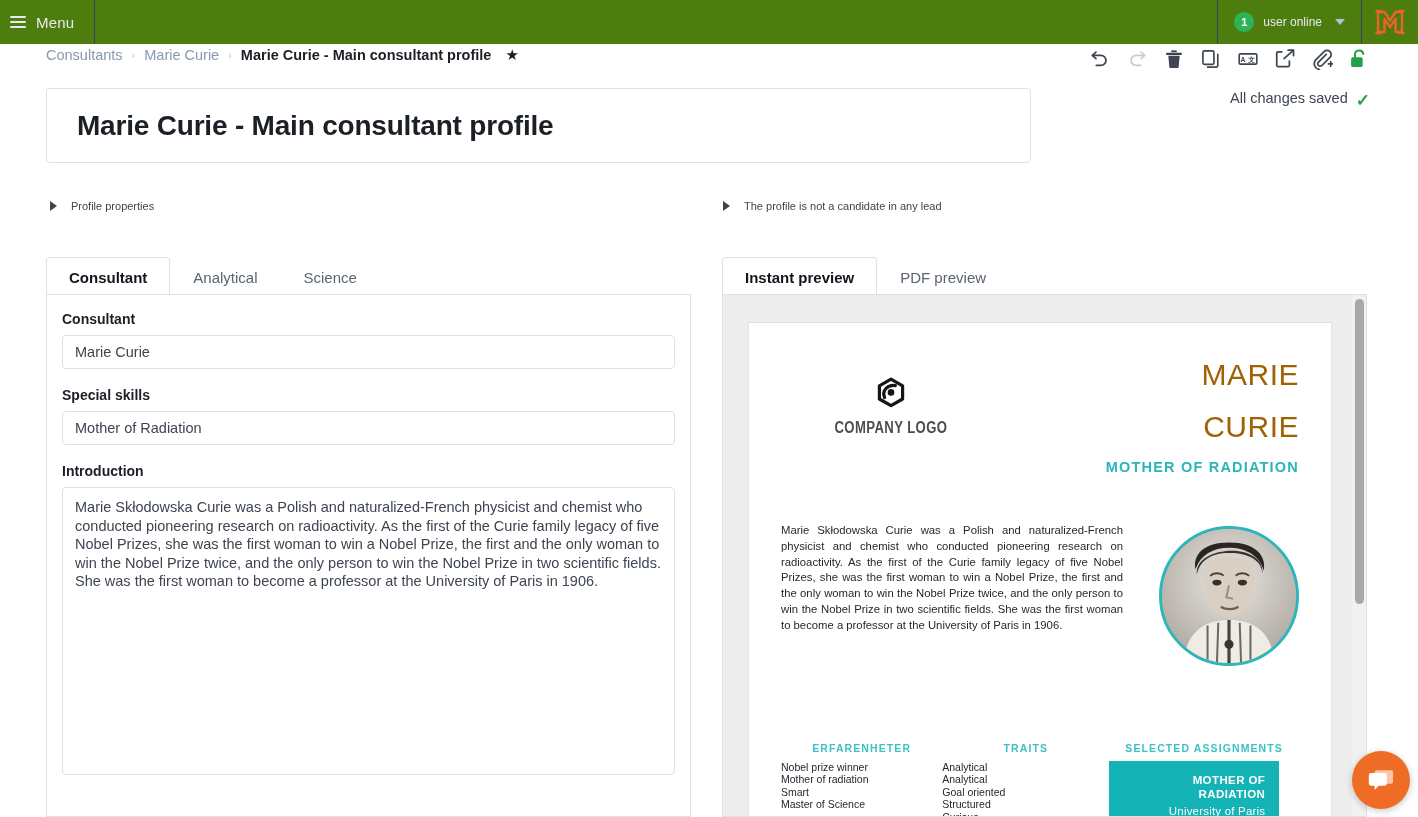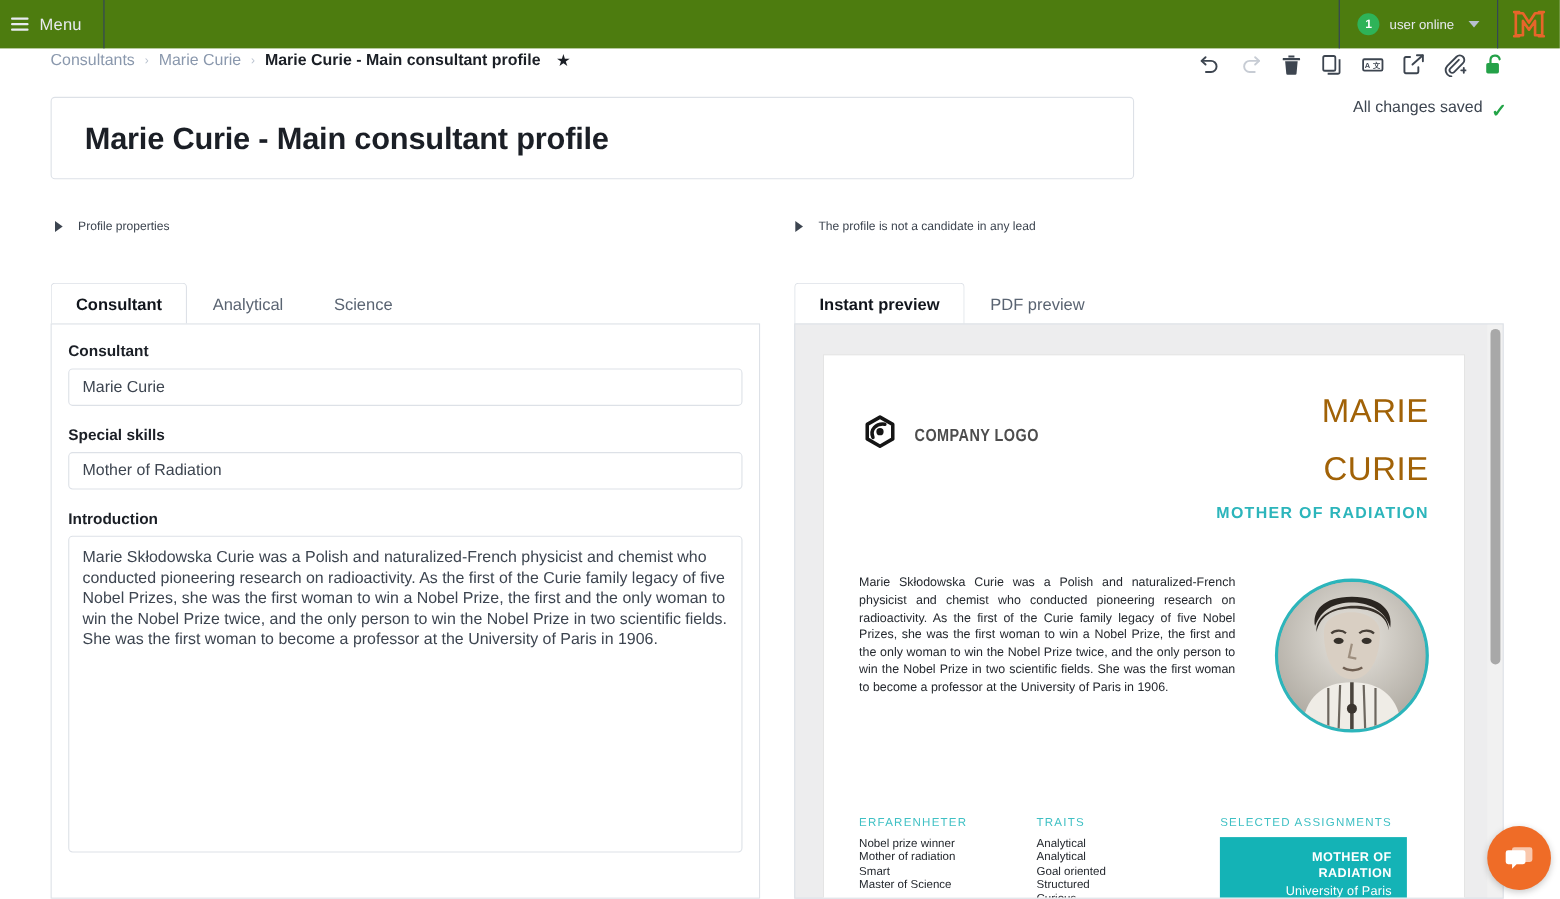--- a/index.html
+++ b/index.html
@@ -173,21 +173,21 @@
   
   .cv-page {
     position: absolute; top: 27px; left: 25px;
     width: 584px; height: 700px;
     background: #fff; border: 1px solid #e2e2e2;
     padding: 26px 32px;
   }
   .cv-head { display: flex; align-items: flex-start; height: 110px; }
   .cv-logo-wrap {
     width: 220px; padding-top: 26px;
-    display: flex; flex-direction: row; align-items: center;
+    display: flex; flex-direction: column; align-items: center;
   }
   .cv-logo-text {
     margin-top: 6px; font-size: 16px; letter-spacing: .5px;
     color: #4d4d4d; font-family: "Liberation Sans Narrow", "Liberation Sans", sans-serif;
     font-weight: bold; transform: scaleX(.82); transform-origin: center;
   }
   .cv-name-wrap { margin-left: auto; text-align: right; }
   .cv-name {
     font-size: 30px; line-height: 52px; color: #a16207;
     font-weight: 300; letter-spacing: .5px;
@@ -208,22 +208,22 @@
     border: 3px solid #2cb5bb; overflow: hidden; position: relative;
     background: #b9b5ad;
   }
   .cv-photo svg { display: block; width: 100%; height: 100%; }
 
   .cv-cols { display: flex; margin-top: 76px; }
   .cv-col-1 { width: 170px; }
   .cv-col-2 { width: 176px; }
   .cv-col-3 { width: 200px; }
   .cv-h {
-    font-size: 10.5px; font-weight: normal; color: #3fc0c4;
-    letter-spacing: 1.1px; margin-bottom: 7px;
+    font-size: 10.5px; font-weight: bold; color: #3fc0c4;
+    letter-spacing: 1.1px; margin-bottom: 7px; text-align: center;
   }
   .cv-li { font-size: 10.5px; line-height: 12.4px; color: #24282e; }
   .cv-gap { height: 16px; }
   .assign-card {
     background: #14b3b6; color: #fff;
     width: 170px; padding: 13px 14px 16px 14px;
     text-align: right;
   }
   .assign-title { font-size: 11.5px; font-weight: bold; letter-spacing: .4px; line-height: 13.5px; }
   .assign-org { font-size: 11.5px; margin-top: 4px; letter-spacing: .2px; }

